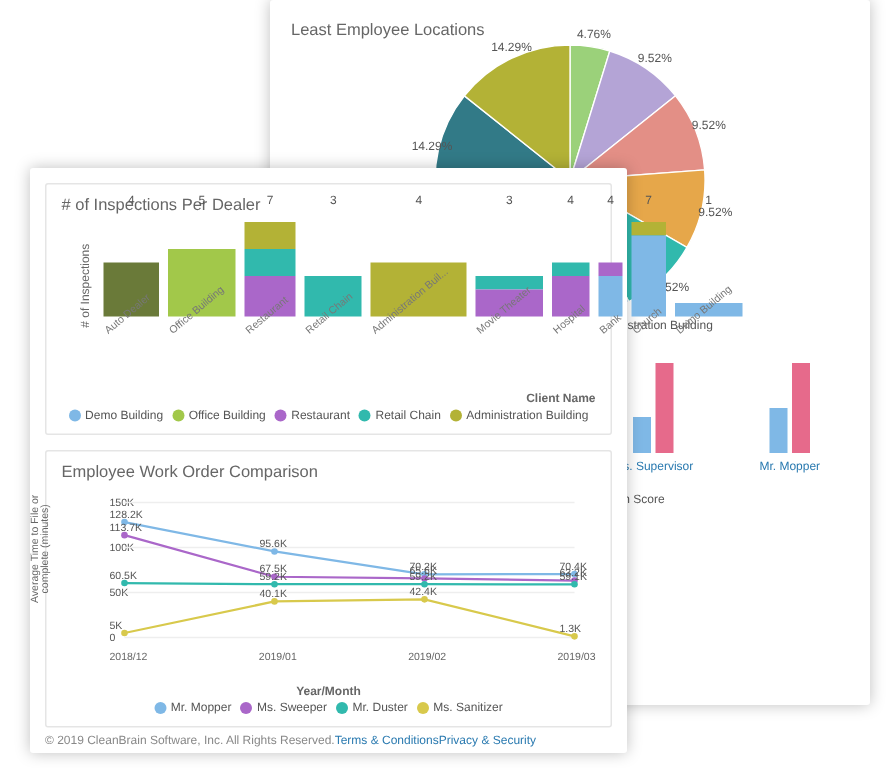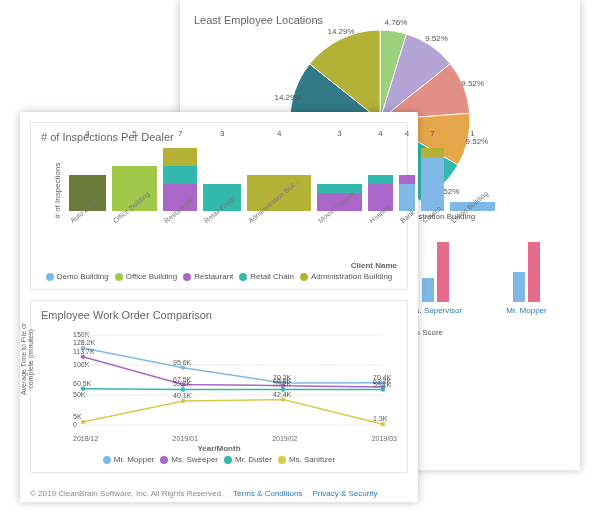--- a/index.html
+++ b/index.html
@@ -60,34 +60,34 @@
     text-align:right; font-size:8px; color:#666; font-weight:600; margin-top:22px;
   }
   .legend { display:flex; flex-wrap:wrap; justify-content:center; gap:6px; font-size:8px; color:#555; margin-top:2px;}
   .legend span.sw { display:inline-block; width:8px; height:8px; border-radius:50%; margin-right:3px; vertical-align:middle;}
   .legend span.item { display:inline-flex; align-items:center;}
   
   .line-area { position:relative; height:110px; margin-left:32px; margin-right:4px; }
   .line-area svg { width:100%; height:100%; }
   .line-ylabel { position:absolute; left:-4px; top:55%; transform:rotate(-90deg) translateY(-50%); transform-origin:left top; font-size:7px; color:#666; text-align:center; white-space:pre;}
   .line-xlabels { display:flex; justify-content:space-between; font-size:7px; color:#666; margin-left:32px;}
-  .line-xlabel-title { text-align:center; font-size:8px; color:#666; font-weight:600; margin-top:2px;}
+  .line-xlabel-title { text-align:center; font-size:8px; color:#666; font-weight:600; margin-top:14px;}
   .dlabel { font-size:7px; fill:#555; }
   
   .pie-wrap { position:relative; width:180px; height:180px; margin:0 auto; }
   .pie-wrap svg { width:100%; height:100%; }
   .pie-lbl { position:absolute; font-size:8px; color:#555;text-align:right; }
   
   .snip-bars { display:flex; align-items:flex-end; height:80px; gap:12px; margin-left:20px;}
   .snip-group { flex:1; display:flex; flex-direction:column; align-items:center; gap:4px;}
   .snip-pair { display:flex; gap:3px; align-items:flex-end; height:60px;}
   .snip-bar { width:12px; }
   .snip-cat { font-size:8px; color:#2a7ab0; }
   
-  .footer { position:absolute; left:0; bottom:4px; width:100%; font-size:8px; color:#888; padding:0 10px; display:flex; gap:10px; align-items:center;}
+  .footer { position:absolute; left:0; bottom:4px; width:100%; font-size:8px; color:#888; padding:0 10px; display:flex; align-items:center;}
   .footer a { color:#2a7ab0; cursor:pointer;}
 </style>
 </head>
 <body>
 
 <div class="panel back">
   <div class="chart-title">Least Employee Locations</div>
   <div class="pie-wrap">
     <svg viewBox="-1 -1 2 2">
         <path d="M 0 0 L 6.123233995736766e-17 -1 A 1 1 0 0 1 0.2946979811014567 -0.9555904457113024 Z" fill="#9bd17a" stroke="#fff" stroke-width="0.01"></path>

